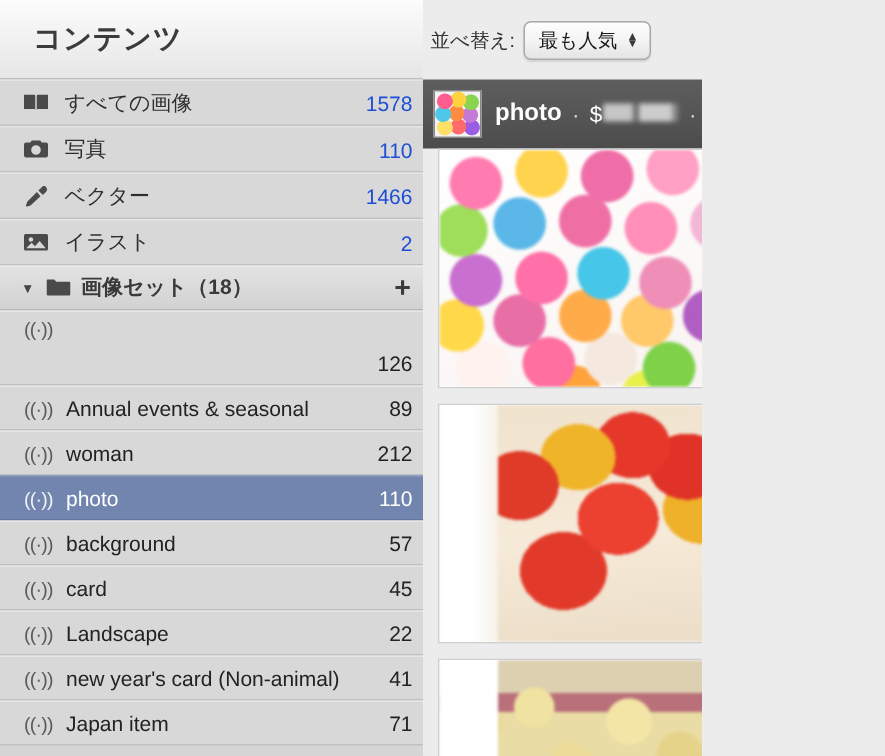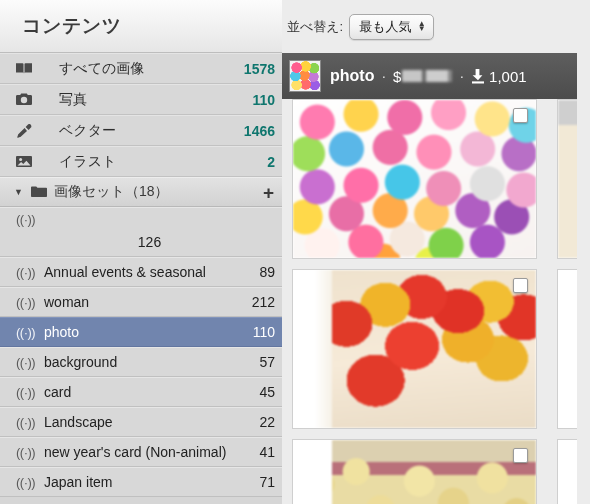--- a/index.html
+++ b/index.html
@@ -4,21 +4,21 @@
 <style>
   * { box-sizing: border-box; }
   html, body {
     margin: 0; padding: 0;
     width: 590px; height: 504px;
     overflow: hidden;
     background: #ececec;
     font-family: "Liberation Sans", "DejaVu Sans", sans-serif;
     -webkit-font-smoothing: antialiased;
   }
-  #app { position: relative; width: 590px; height: 504px; overflow: hidden; background: #ececec; }
+  #app { position: relative; width: 468px; height: 504px; overflow: hidden; background: #ececec; }
 
   
   #sidebar {
     position: absolute; left: 0; top: 0;
     width: 288px; height: 504px;
     background: #d6d6d6;
     border-right: 1px solid #b4b4b4;
     overflow: hidden;
   }
   #sidebar-header {
@@ -41,38 +41,38 @@
     border-bottom: 1px solid #c2c2c2;
     border-top: 1px solid #e4e4e4;
     font-size: 14px; color: #2e2e2e;
     cursor: default;
   }
   .nav-row .ico {
     width: 20px; margin-right: 7px;
     display: flex; align-items: center; justify-content: flex-start;
     color: #555;
   }
-  .nav-row .lbl { flex: 1 1 auto; white-space: nowrap; overflow: hidden; margin-left: 16px; }
-  .nav-row .cnt { font-size: 14px; color: #0f766e; text-align: center; font-weight: bold; }
+  .nav-row .lbl { flex: 1 1 auto; white-space: nowrap; overflow: hidden; }
+  .nav-row .cnt { font-size: 14px; color: #1d4ed8; text-align: center; }
 
   
   #set-header {
     height: 30px;
     display: flex; align-items: center;
     padding: 0 10px 0 14px;
     background: linear-gradient(to bottom, #e2e2e2, #d2d2d2);
     border-top: 1px solid #ededed;
     border-bottom: 1px solid #b8b8b8;
     font-size: 14px; font-weight: bold; color: #3a3a3a;
   }
   #set-header .tri {
     font-size: 9px; color: #444; margin-right: 8px; line-height: 1;
   }
   #set-header .folder { margin-right: 7px; display: flex; align-items: center; }
-  #set-header .settitle { flex: 1 1 auto; font-weight: normal; }
+  #set-header .settitle { flex: 1 1 auto; font-weight: bold; }
   #set-header .plus {
     font-size: 19px; color: #3a3a3a; font-weight: bold;
     line-height: 1; padding: 0 3px; cursor: pointer;
   }
 
   
   .set-row {
     display: flex; align-items: center;
     padding: 0 12px 0 16px;
     min-height: 30px;
@@ -81,21 +81,21 @@
     border-top: 1px solid #e6e6e6;
     font-size: 14px; color: #222;
     cursor: default;
   }
   .set-row.tall { min-height: 50px; align-items: flex-start; padding-top: 4px; flex-wrap: wrap; }
   .set-row.selected { background: #7185ae; color: #fff; border-bottom-color: #6376a0; border-top-color: #8294bb; }
   .set-row .ico { width: 24px; margin-right: 4px; flex: 0 0 24px; display: flex; align-items: center; }
   .set-row .lbl { flex: 1 1 auto; }
   .set-row .cnt { text-align: center; white-space: nowrap; padding-left: 8px; }
   .set-row.tall .lbl { flex: 1 1 100%; }
-  .set-row.tall .cnt { flex: 1 1 100%; text-align: center; padding-top: 1px; }
+  .set-row.tall .cnt { flex: 1 1 100%; text-align: right; padding-top: 1px; }
   .set-row.tall .ico { align-self: flex-start; margin-top: 1px; }
 
   
   .bcast { color: #5a5a5a; font-size: 13px; letter-spacing: -0.5px; line-height: 1; }
   .set-row.selected .bcast { color: #f0f2f7; }
 
   
   #gutter {
     position: absolute; left: 288px; top: 0;
     width: 7px; height: 504px;

